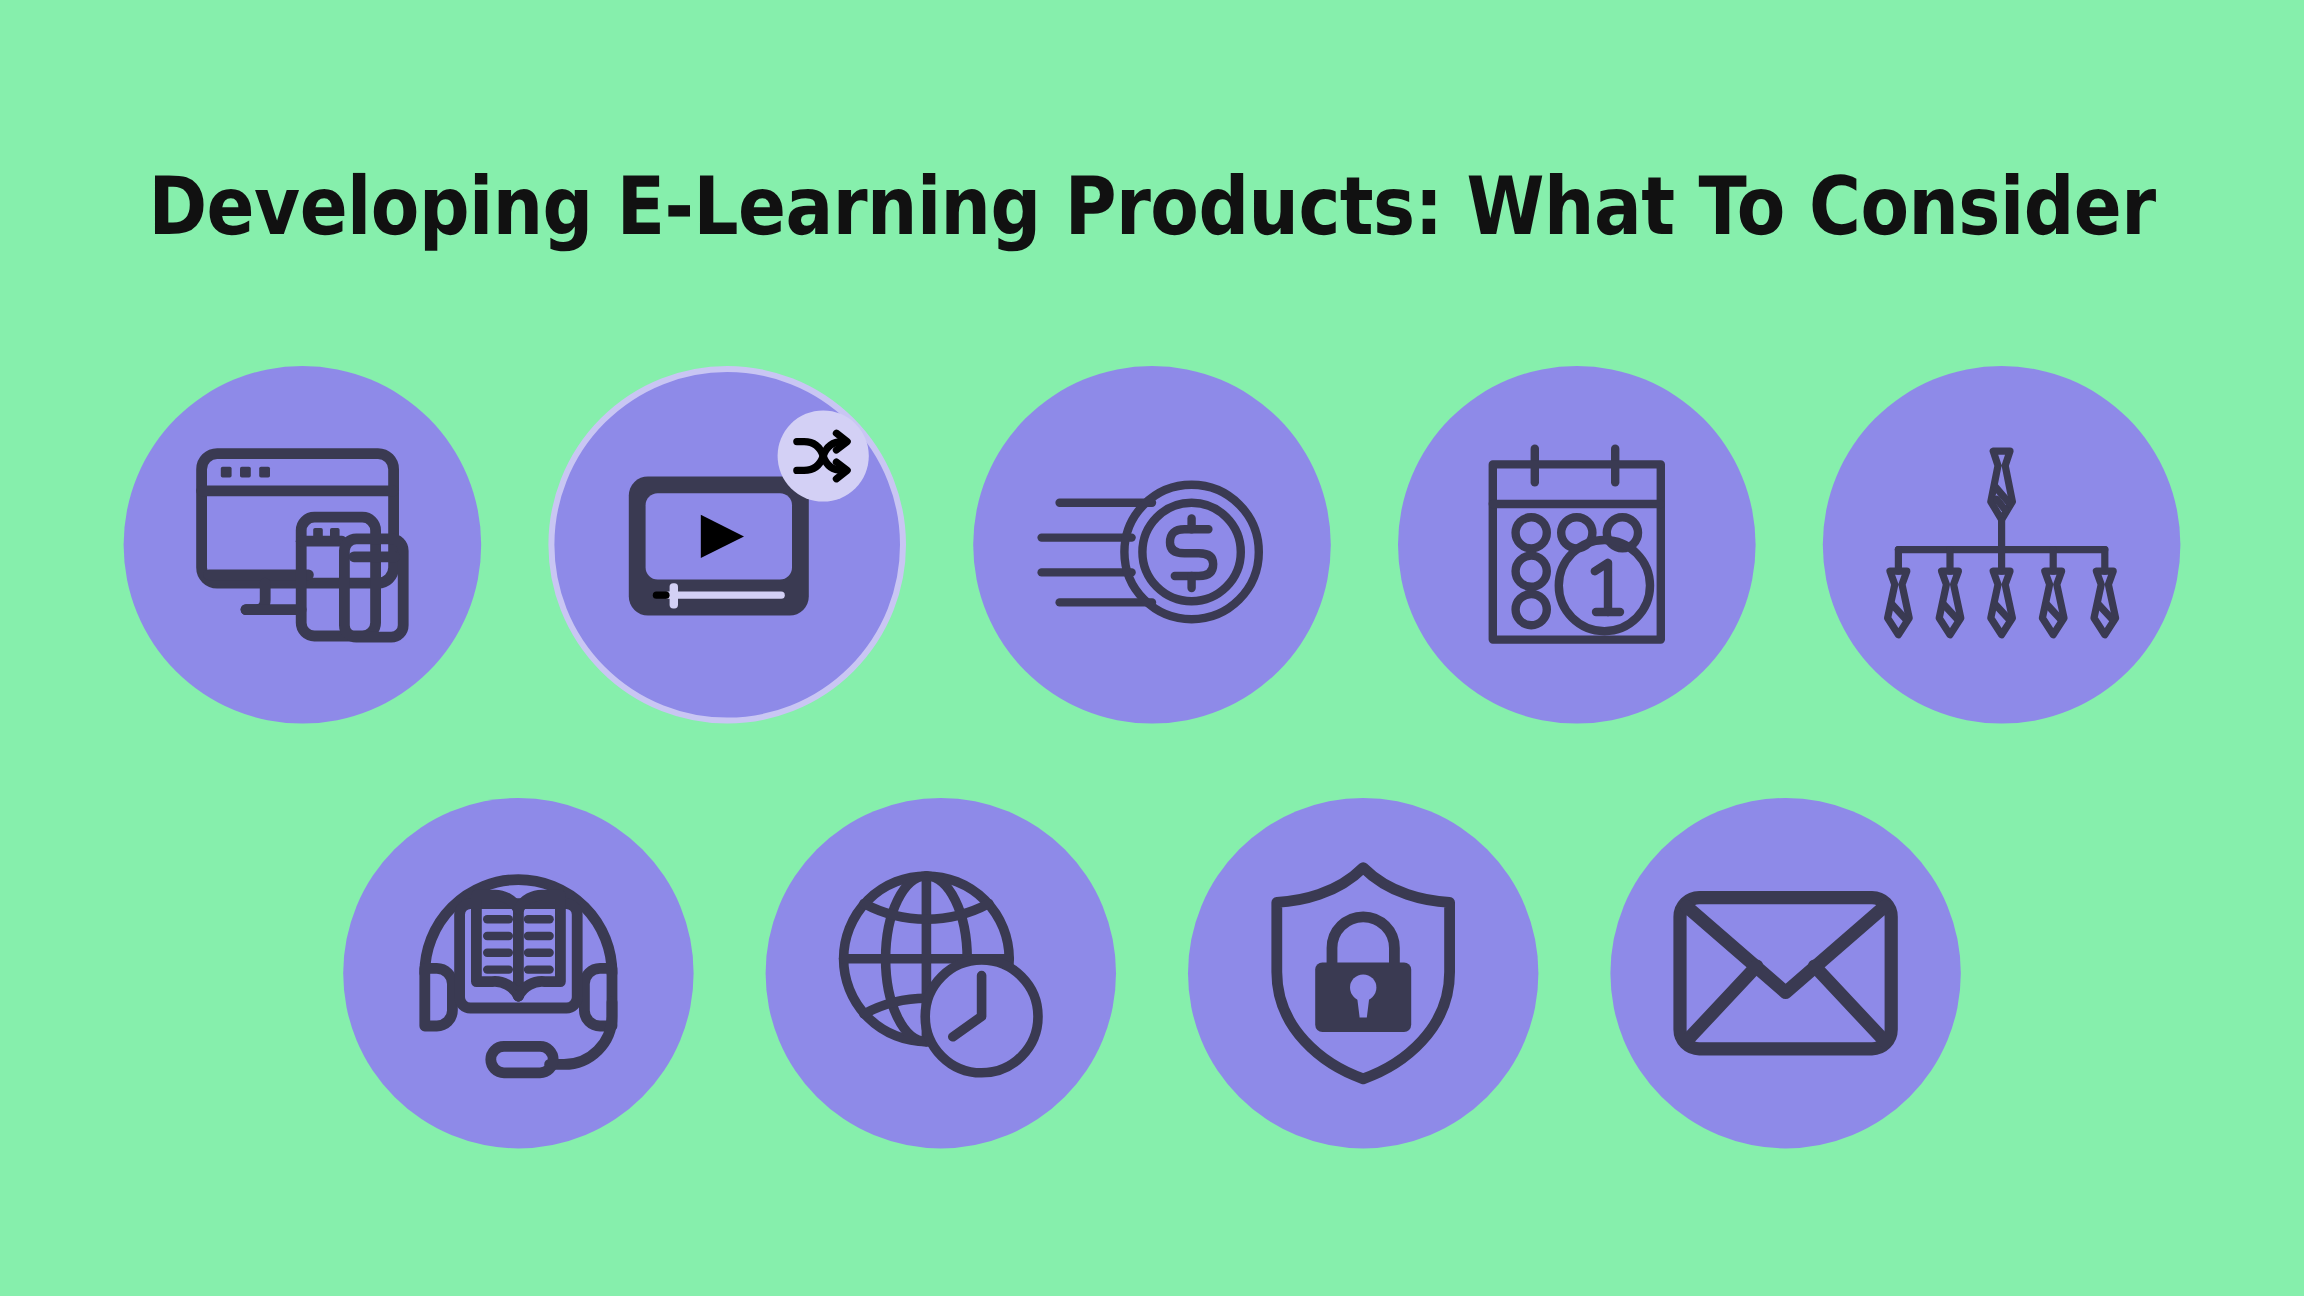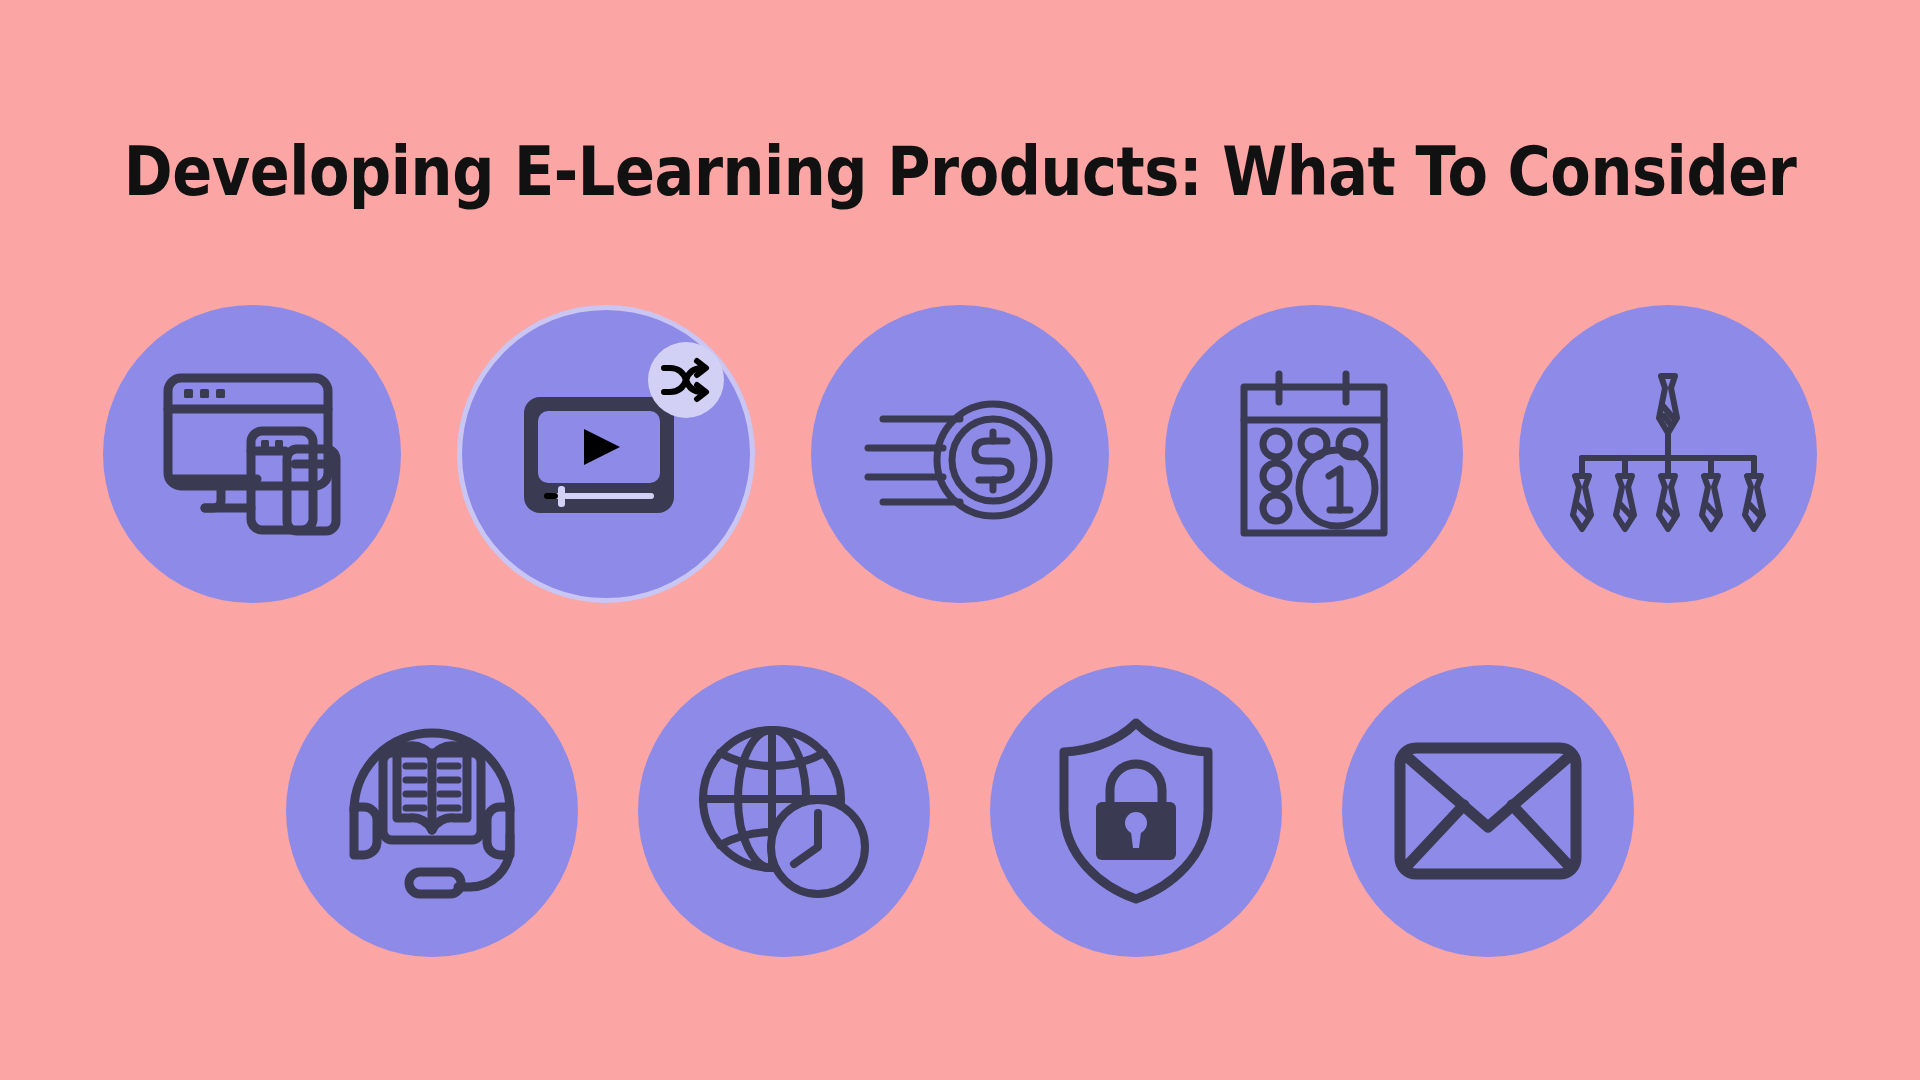--- a/index.html
+++ b/index.html
@@ -79,21 +79,21 @@
     border: 5px solid #c9c6f3;
   }
   .icon-circle svg {
     display: block;
     overflow: visible;
   }
 </style>
 </head>
 <body>
 
-<div id="slide" style="background: #fca5a5;">
+<div id="slide" style="background: #86efac;">
 
   <h1 id="title" style="color: rgb(17, 17, 17);">Developing E-Learning Products: What To Consider</h1>
 
   <div id="row-1" class="icon-row">
 
     <div class="icon-circle" style="background: rgb(142, 138, 232);">
       <span>
         <svg width="186" height="170" viewBox="0 0 186 170">
           <g fill="none" stroke="#3a3a52" stroke-width="9" stroke-linecap="round" stroke-linejoin="round">
             <rect x="9" y="9" width="160" height="108" rx="13"></rect>

